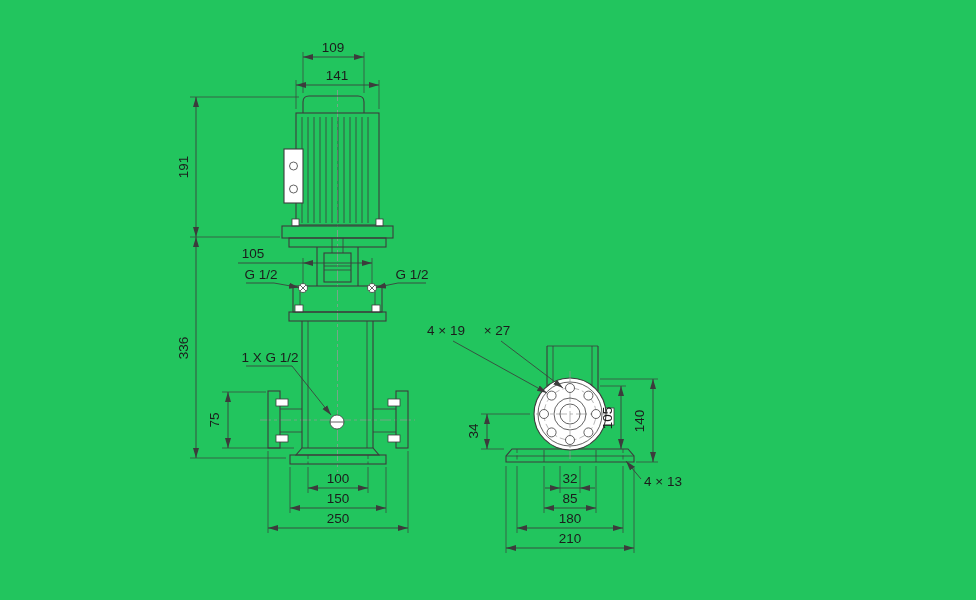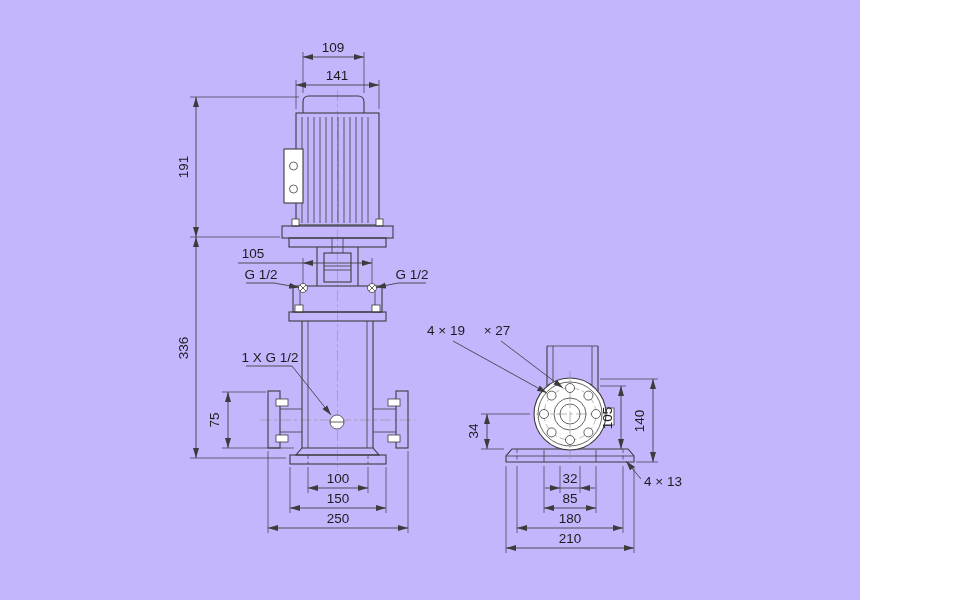--- a/index.html
+++ b/index.html
@@ -1,16 +1,16 @@
 <!DOCTYPE html>
 <html><head>
 <meta charset="utf-8">
 <style>
   html,body{margin:0;padding:0;background:#ffffff;}
-  .canvas{position:relative;width:860px;height:600px;background:#c4b5fd;overflow:hidden;
+  .canvas{position:relative;width:976px;height:600px;background:#22c55e;overflow:hidden;
           font-family:"Liberation Sans",sans-serif;}
   svg{position:absolute;left:0;top:0;}
   .ol{stroke:#3c3c3c;stroke-width:1.1;fill:none;}
   .ol2{stroke:#3c3c3c;stroke-width:0.8;fill:none;}
   .wfill{fill:#ffffff;stroke:#3c3c3c;stroke-width:1.1;}
   .wfill2{fill:#ffffff;stroke:#3c3c3c;stroke-width:0.8;}
   .dim{stroke:#3c3c3c;stroke-width:0.85;fill:none;}
   .ext{stroke:#3c3c3c;stroke-width:0.7;fill:none;}
   .dash{stroke:#3c3c3c;stroke-width:0.7;fill:none;stroke-dasharray:4 2.5;}
   .cl{stroke:#9a9a9a;stroke-width:0.7;fill:none;stroke-dasharray:11 3 3 3;}

